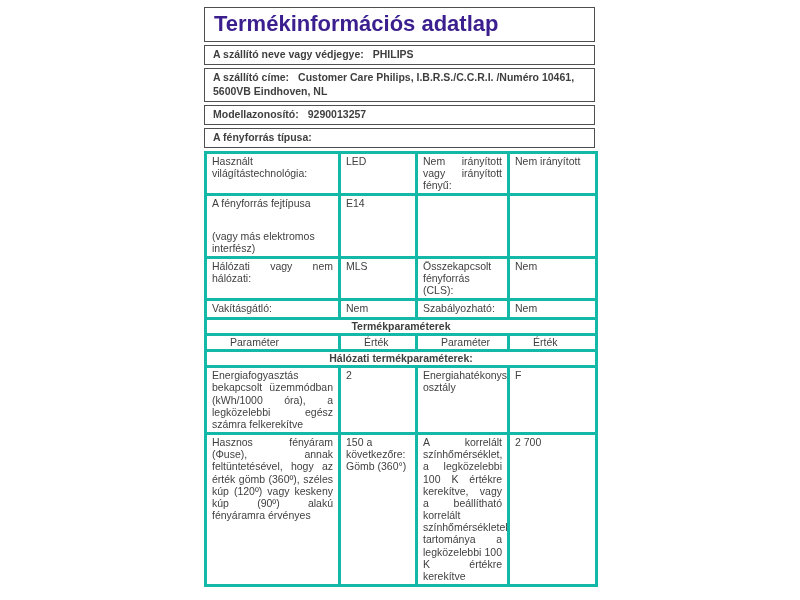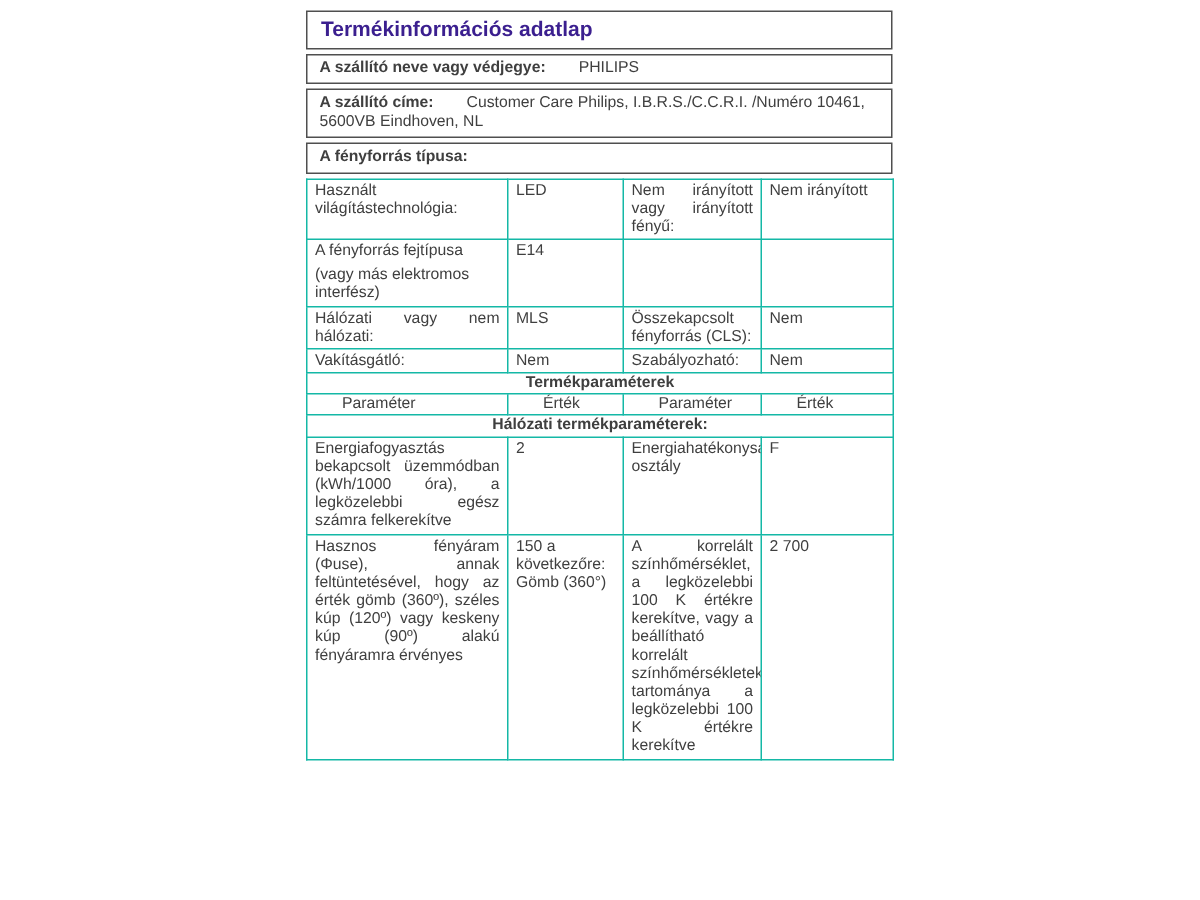--- a/index.html
+++ b/index.html
@@ -4,35 +4,35 @@
 <style>
   html,body{margin:0;padding:0;}
   body{
     width:800px;height:600px;overflow:hidden;background:#ffffff;
     font-family:"Liberation Sans",sans-serif;color:#3f3f3f;
     -webkit-font-smoothing:antialiased;
   }
   .page{position:absolute;left:204px;top:7px;width:391px;}
   .box{border:1px solid #4f4f4f;margin-bottom:3px;background:#fff;box-sizing:border-box;}
   .title-box{padding:3px 9px 5px;}
-  .doc-title{margin:0;font-size:14px;line-height:1.15;font-weight:bold;color:#3b1f8f;}
+  .doc-title{margin:0;font-size:22px;line-height:1.15;font-weight:bold;color:#3b1f8f;}
   .regulation{margin:3px 0 0;font-size:10.5px;line-height:1.22;}
   .line-box{padding:2px 8px 3px;font-size:10.5px;line-height:1.25;}
   .lbl{font-weight:bold;}
-  .val{margin-left:22px;}
+  .val{margin-left:9px;font-weight:bold;}
   table.params{border-collapse:collapse;width:391px;font-size:10.5px;table-layout:fixed;}
   table.params td{
-    border:1px solid #14b8a6;vertical-align:top;
+    border:3px solid #14b8a6;vertical-align:top;
     padding:1px 5px 2px;line-height:1.16;overflow:hidden;
   }
   td.just{text-align:justify;}
   td.ctr{text-align:left;}
   tr.sec td{text-align:center;font-weight:bold;padding:0 16px 1px;}
   tr.hdr td{padding:0 23px 1px;}
-  .gapline{margin-top:4px;}
+  .gapline{margin-top:20px;}
   
   .hA0{height:29px}.hA1{height:33px}.hA2{height:28px}.h1l{height:15px}
   .hSec{height:12px}.hHdr{height:13px}
   .hB0{height:45px}.hB1{height:112px}
 </style>
 </head>
 <body>
 
 <div class="page">
 
@@ -41,20 +41,23 @@
   </section>
 
   <section class="box line-box">
     <span class="lbl">A szállító neve vagy védjegye:</span><span class="val">PHILIPS</span>
   </section>
 
   <section class="box line-box">
     <span class="lbl">A szállító címe:</span><span class="val">Customer Care Philips, I.B.R.S./C.C.R.I. /Numéro 10461, 5600VB Eindhoven, NL</span>
   </section>
 
+  <section class="box line-box">
+    <span class="lbl">Modellazonosító:</span><span class="val">9290013257</span>
+  </section>
 
   <section class="box line-box">
     <span class="lbl">A fényforrás típusa:</span>
   </section>
 
   <table class="params">
     <colgroup>
       <col style="width:134px">
         <col style="width:77px">
         <col style="width:92px">

